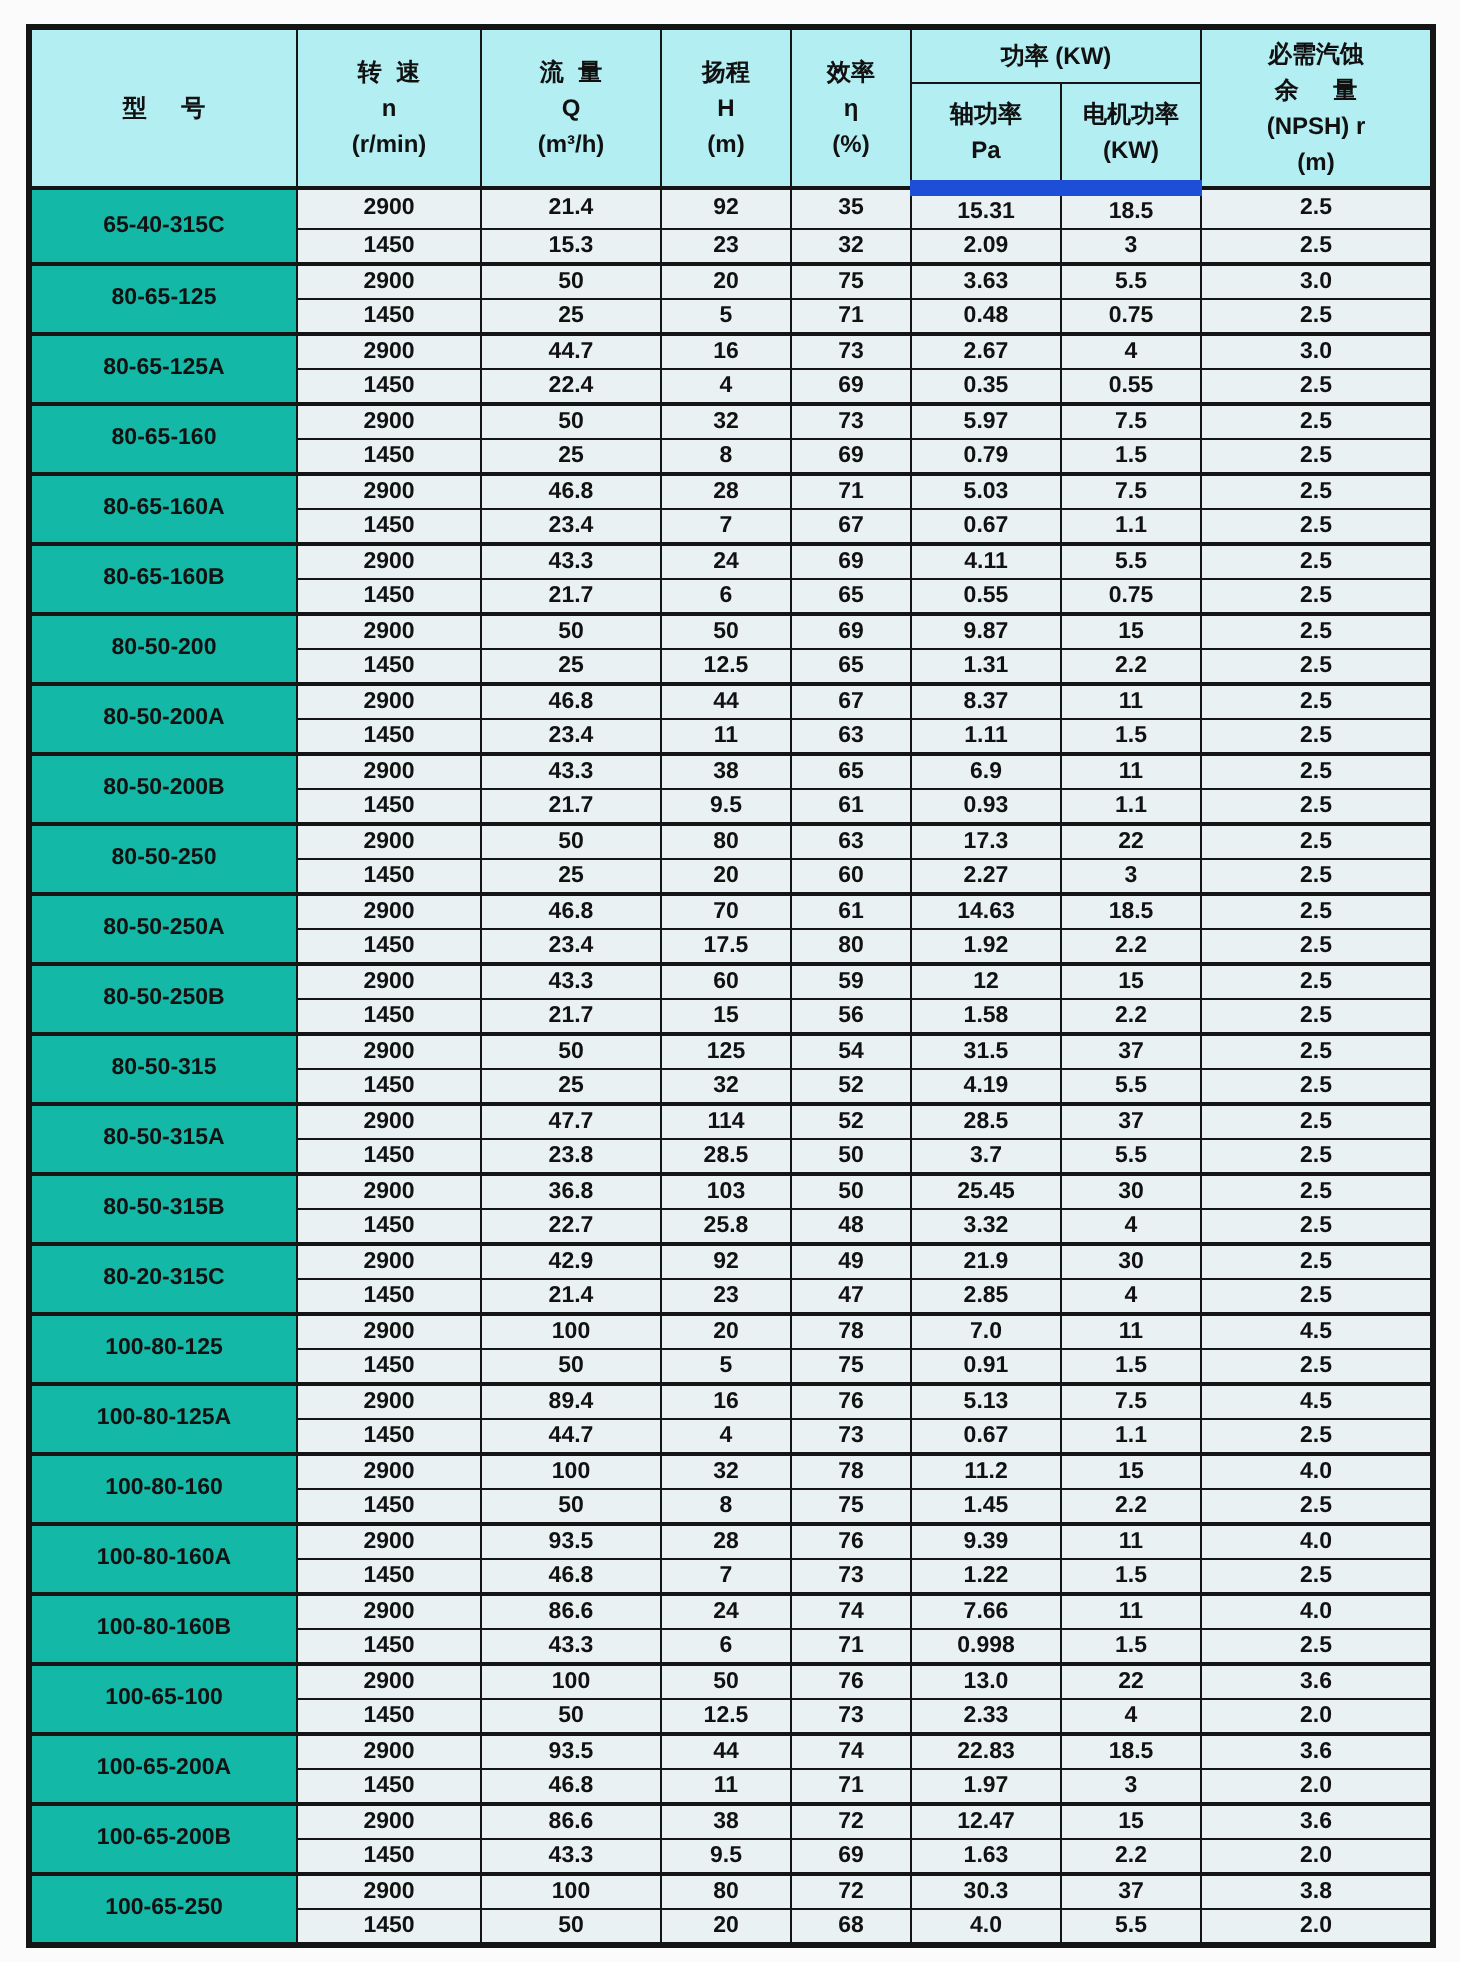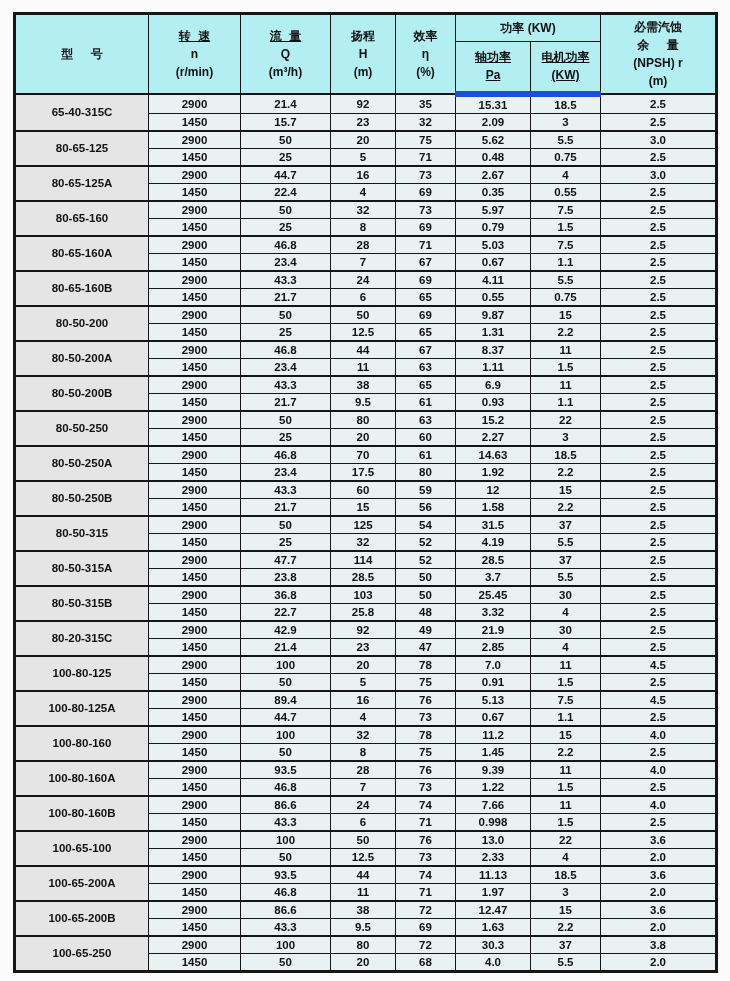--- a/index.html
+++ b/index.html
@@ -39,34 +39,34 @@
   thead th .line { line-height: 1.5; }
   .w-model   { width: 134px; }
   .w-speed   { width: 92px; }
   .w-flow    { width: 90px; }
   .w-head    { width: 65px; }
   .w-eff     { width: 60px; }
   .w-shaft   { width: 75px; }
   .w-motor   { width: 70px; }
   .w-npsh    { width: 116px; }
   .wide-gap  { word-spacing: 14px; }
-  .mid-gap   { word-spacing: 4px; text-decoration: underline; }
+  .mid-gap   { word-spacing: 4px; }
   tbody td {
     background: #e9f1f2;
     font-size: 11.5px;
     font-weight: bold;
     height: 16px;
     line-height: 16px;
   }
   tbody td.model {
-    background: #e5e5e5;
+    background: #14b8a6;
     font-size: 11.5px;
   }
   tbody tr.group-start td { border-top: 2px solid #151515; }
-  thead tr.h2 th { border-bottom: 6px solid #1d4ed8; text-decoration: underline; }
+  thead tr.h2 th { border-bottom: 8px solid #1d4ed8; }
 </style>
 </head>
 <body>
 
 <div class="page">
   <table class="spec">
     <colgroup>
       <col class="w-model">
         <col class="w-speed">
         <col class="w-flow">
@@ -128,34 +128,34 @@
           <td>2900</td>
           <td>21.4</td>
           <td>92</td>
           <td>35</td>
           <td>15.31</td>
           <td>18.5</td>
           <td>2.5</td>
         </tr>
         <tr>
           <td>1450</td>
-          <td>15.7</td>
+          <td>15.3</td>
           <td>23</td>
           <td>32</td>
           <td>2.09</td>
           <td>3</td>
           <td>2.5</td>
         </tr>
         <tr class="group-start">
           <td rowspan="2" class="model">80-65-125</td>
           <td>2900</td>
           <td>50</td>
           <td>20</td>
           <td>75</td>
-          <td>5.62</td>
+          <td>3.63</td>
           <td>5.5</td>
           <td>3.0</td>
         </tr>
         <tr>
           <td>1450</td>
           <td>25</td>
           <td>5</td>
           <td>71</td>
           <td>0.48</td>
           <td>0.75</td>
@@ -293,21 +293,21 @@
           <td>0.93</td>
           <td>1.1</td>
           <td>2.5</td>
         </tr>
         <tr class="group-start">
           <td rowspan="2" class="model">80-50-250</td>
           <td>2900</td>
           <td>50</td>
           <td>80</td>
           <td>63</td>
-          <td>15.2</td>
+          <td>17.3</td>
           <td>22</td>
           <td>2.5</td>
         </tr>
         <tr>
           <td>1450</td>
           <td>25</td>
           <td>20</td>
           <td>60</td>
           <td>2.27</td>
           <td>3</td>
@@ -540,21 +540,21 @@
           <td>2.33</td>
           <td>4</td>
           <td>2.0</td>
         </tr>
         <tr class="group-start">
           <td rowspan="2" class="model">100-65-200A</td>
           <td>2900</td>
           <td>93.5</td>
           <td>44</td>
           <td>74</td>
-          <td>11.13</td>
+          <td>22.83</td>
           <td>18.5</td>
           <td>3.6</td>
         </tr>
         <tr>
           <td>1450</td>
           <td>46.8</td>
           <td>11</td>
           <td>71</td>
           <td>1.97</td>
           <td>3</td>

